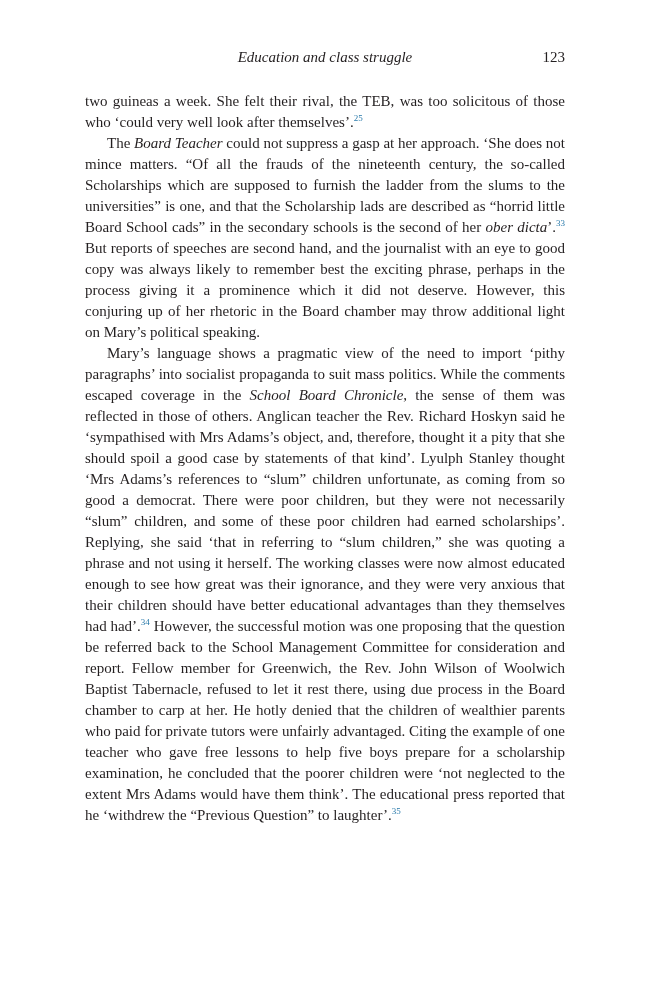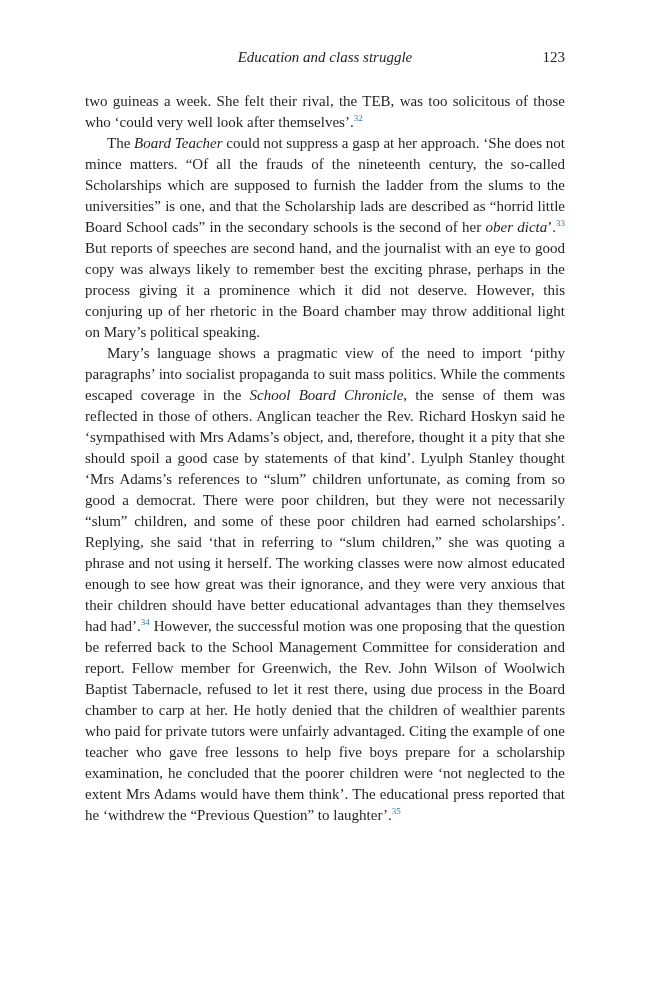--- a/index.html
+++ b/index.html
@@ -62,17 +62,17 @@
 </style>
 </head>
 <body>
 
 <div class="page" style="--fn-color: #2b7bab; color: rgb(35, 31, 32);">
   <div class="running-header">
     <span class="header-title">Education and class struggle</span>
     <span class="page-number">123</span>
   </div>
   <div class="body-text">
-      <p class="para"><span>two guineas a week. She felt their rival, the TEB, was too solicitous of those who ‘could very well look after themselves’.</span><sup class="fnref">32</sup></p>
+      <p class="para"><span>two guineas a week. She felt their rival, the TEB, was too solicitous of those who ‘could very well look after themselves’.</span><sup class="fnref">25</sup></p>
       <p class="para indent"><span>The </span><em>Board Teacher</em><span> could not suppress a gasp at her approach. ‘She does not mince matters. “Of all the frauds of the nineteenth century, the so-called Scholarships which are supposed to furnish the ladder from the slums to the universities” is one, and that the Scholarship lads are described as “horrid little Board School cads” in the secondary schools is the second of her </span><em>ober dicta</em><span>’.</span><sup class="fnref">33</sup><span> But reports of speeches are second hand, and the journalist with an eye to good copy was always likely to remember best the exciting phrase, perhaps in the process giving it a prominence which it did not deserve. However, this conjuring up of her rhetoric in the Board chamber may throw additional light on Mary’s political speaking.</span></p>
       <p class="para indent"><span>Mary’s language shows a pragmatic view of the need to import ‘pithy paragraphs’ into socialist propaganda to suit mass politics. While the comments escaped coverage in the </span><em>School Board Chronicle</em><span>, the sense of them was reflected in those of others. Anglican teacher the Rev. Richard Hoskyn said he ‘sympathised with Mrs Adams’s object, and, therefore, thought it a pity that she should spoil a good case by statements of that kind’. Lyulph Stanley thought ‘Mrs Adams’s references to “slum” children unfortunate, as coming from so good a democrat. There were poor children, but they were not necessarily “slum” children, and some of these poor children had earned scholarships’. Replying, she said ‘that in referring to “slum children,” she was quoting a phrase and not using it herself. The working classes were now almost educated enough to see how great was their ignorance, and they were very anxious that their children should have better educational advantages than they themselves had had’.</span><sup class="fnref">34</sup><span> However, the successful motion was one proposing that the question be referred back to the School Management Committee for consideration and report. Fellow member for Greenwich, the Rev. John Wilson of Woolwich Baptist Tabernacle, refused to let it rest there, using due process in the Board chamber to carp at her. He hotly denied that the children of wealthier parents who paid for private tutors were unfairly advantaged. Citing the example of one teacher who gave free lessons to help five boys prepare for a scholarship examination, he concluded that the poorer children were ‘not neglected to the extent Mrs Adams would have them think’. The educational press reported that he ‘withdrew the “Previous Question” to laughter’.</span><sup class="fnref">35</sup></p>
     </div>
 </div>
 
 </body></html>

